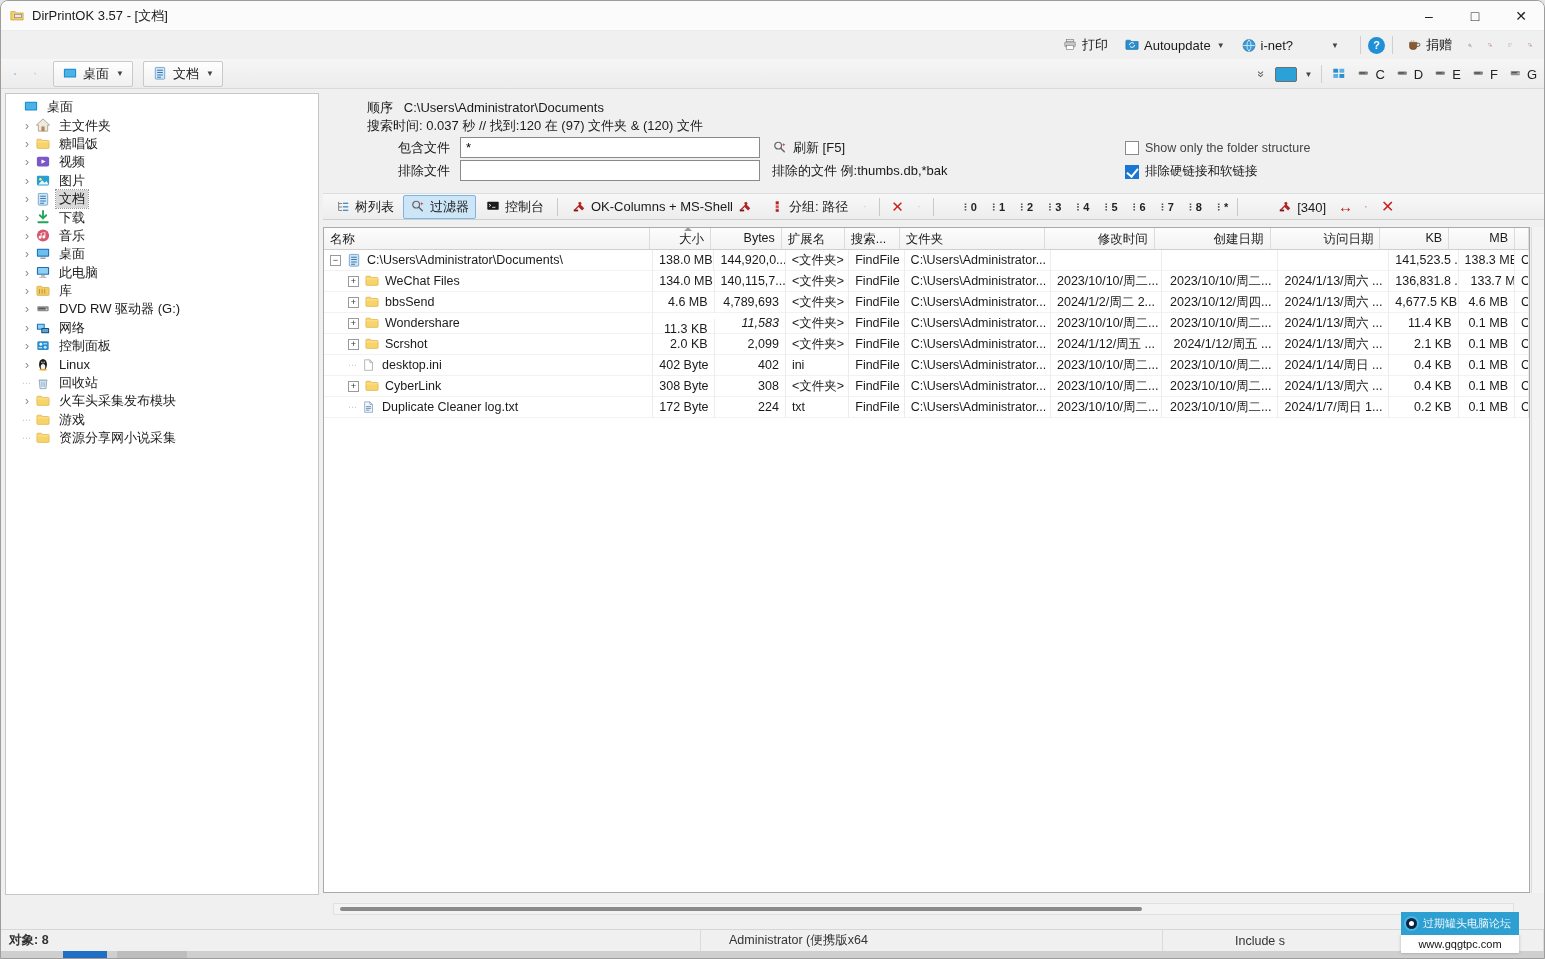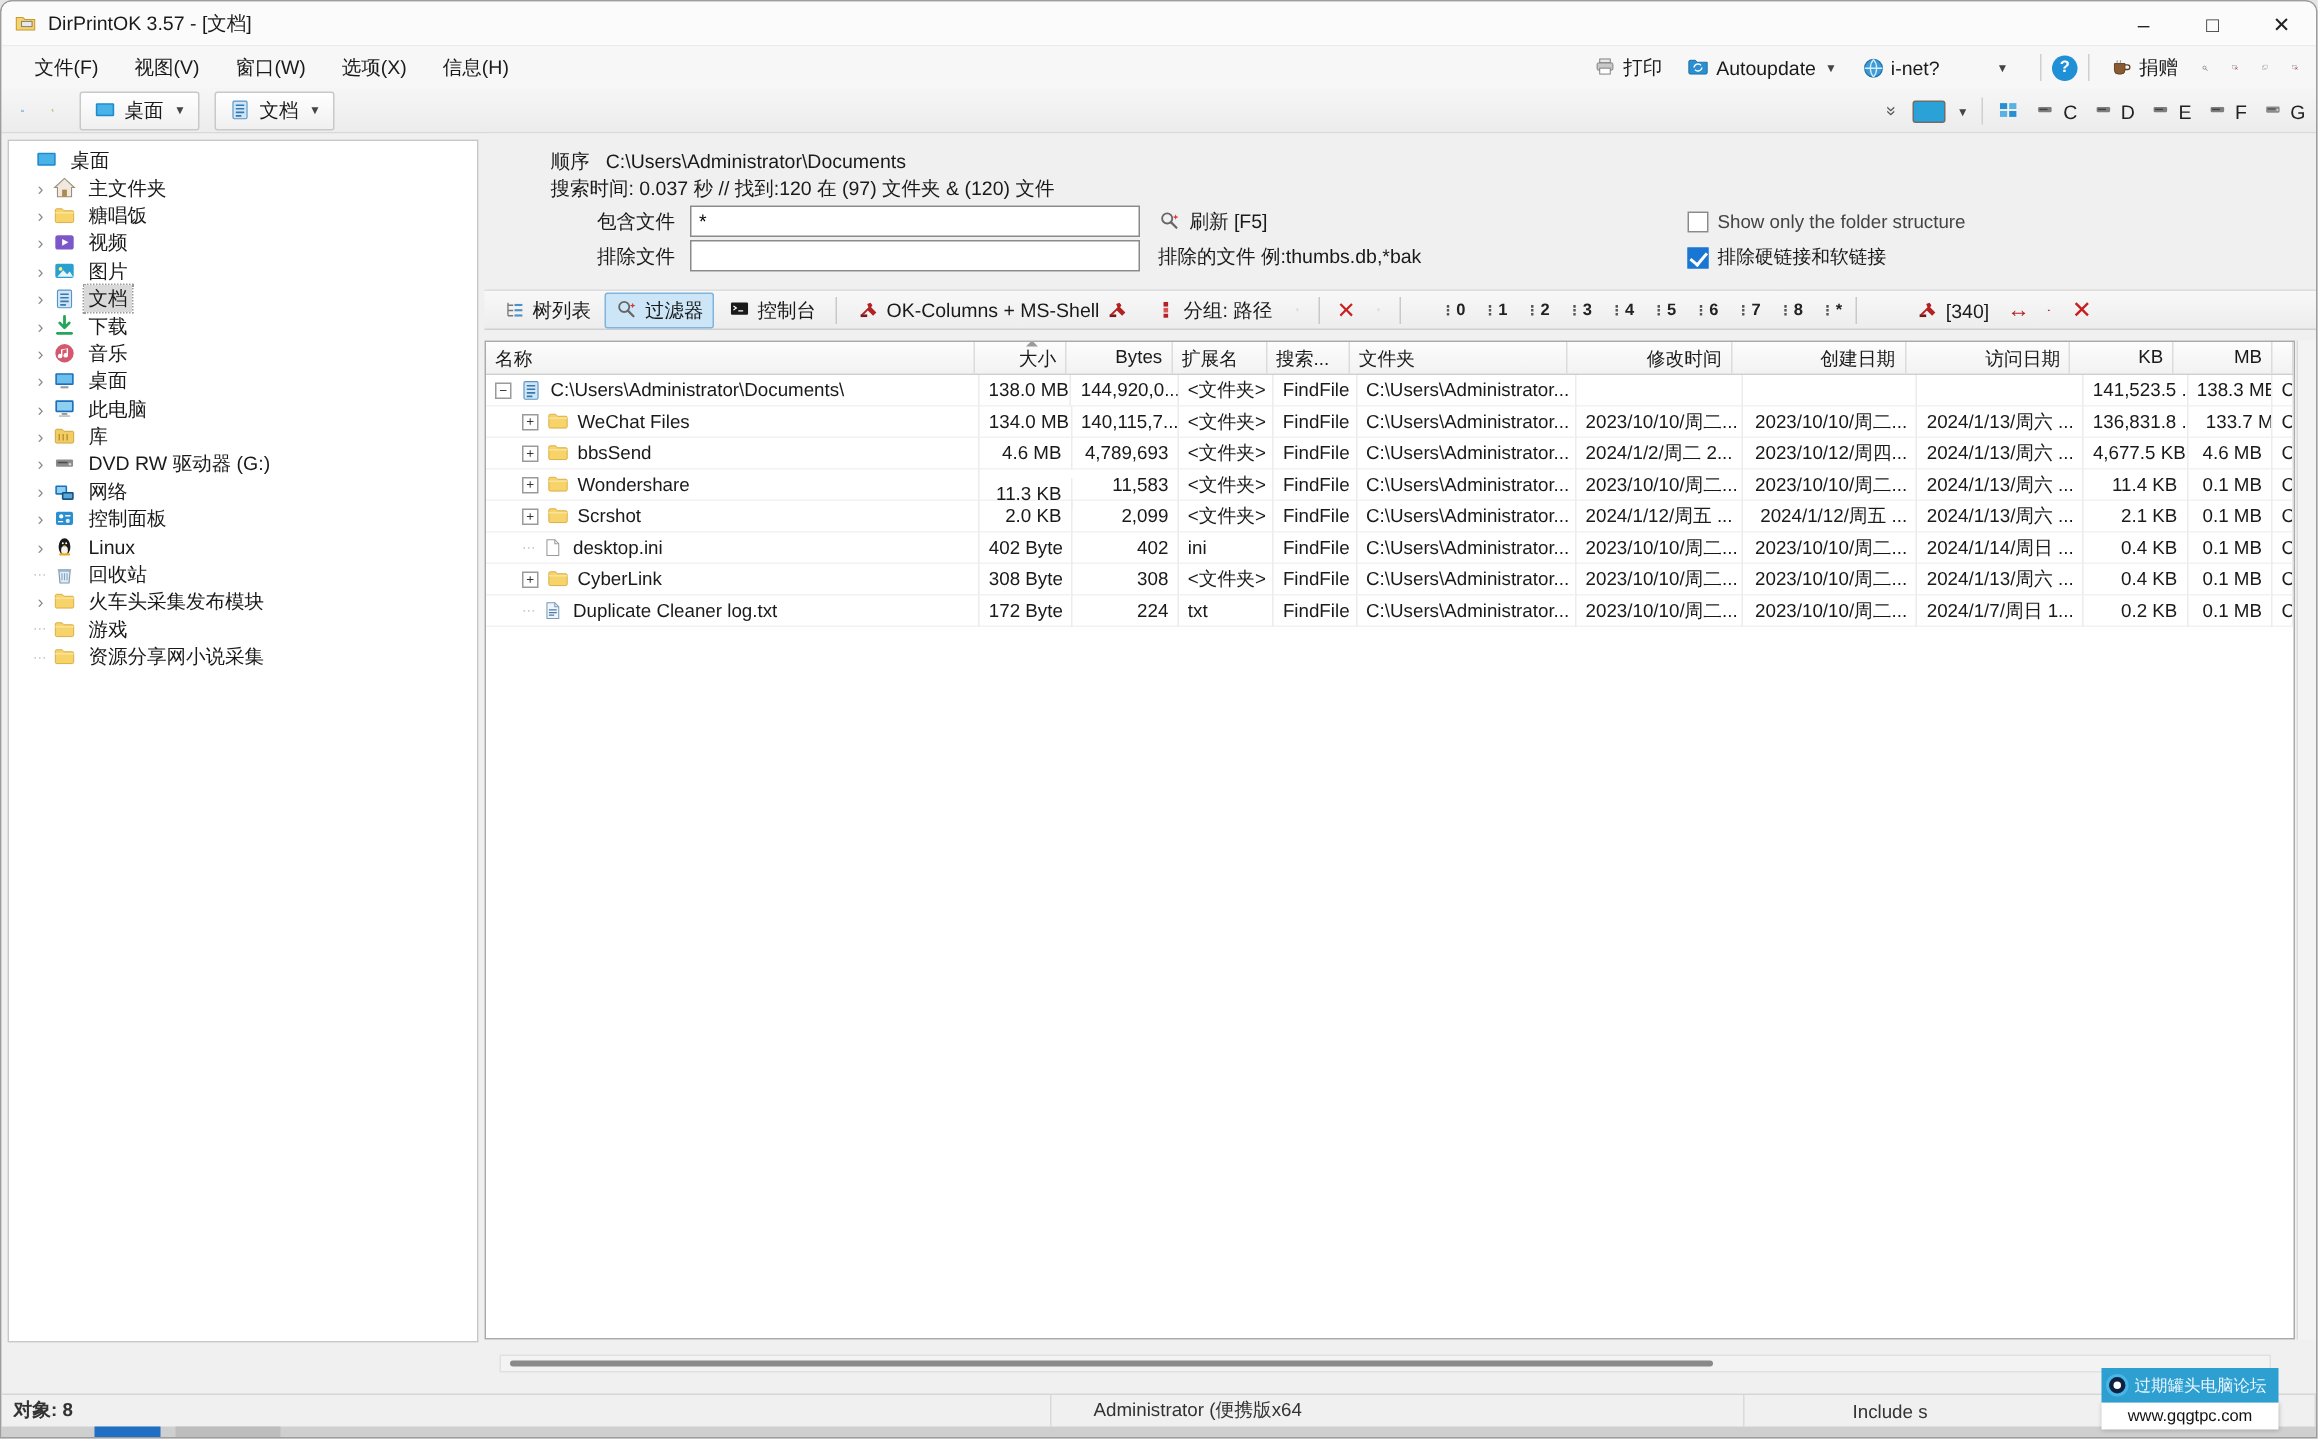--- a/index.html
+++ b/index.html
@@ -133,27 +133,20 @@
         </svg>
       </span>
     <span class="apptitle">DirPrintOK 3.57 - [文档]</span>
     <div class="wincontrols">
       <div class="wbtn">–</div>
       <div class="wbtn">□</div>
       <div class="wbtn">✕</div>
     </div>
   </div>
 
-  <div class="menubar">
-    <span class="menu-item">文件(F)</span>
-    <span class="menu-item">视图(V)</span>
-    <span class="menu-item">窗口(W)</span>
-    <span class="menu-item">选项(X)</span>
-    <span class="menu-item">信息(H)</span>
-  </div>
   <div class="menu-right">
     <div class="mr-btn">
       <span class="ico">
           <svg width="16" height="14" viewBox="0 0 16 16">
             <rect x="4" y="1.5" width="8" height="3" fill="#e8e8e8" stroke="#777" stroke-width=".7"></rect>
             <rect x="2" y="4.5" width="12" height="5.5" rx="1" fill="#c9c9c9" stroke="#777" stroke-width=".7"></rect>
             <rect x="4" y="8.5" width="8" height="4.5" fill="#fff" stroke="#777" stroke-width=".7"></rect>
           </svg>
         </span>
       <span>打印</span>
@@ -788,21 +781,21 @@
                 <span class="expbox">+</span>
                 <span class="rowicon">
                   <svg width="16" height="14" viewBox="0 0 16 16">
                     <path d="M1 3.5c0-.5.4-1 1-1h4.2L7.6 4H14c.6 0 1 .4 1 1v7c0 .6-.4 1-1 1H2c-.6 0-1-.4-1-1z" fill="#f7d46a" stroke="#d9a93f" stroke-width=".7"></path>
                     <path d="M1 5.5h14" stroke="#fbe49a" stroke-width="1"></path>
                   </svg>
                 </span>
                 <span>Wondershare</span>
               </div>
               <div class="td right" style="width: 62px; margin-top: 12px;">11.3 KB</div>
-              <div class="td right" style="width: 72px;">11,583</div>
+              <div class="td right" style="width: 72px; font-style: italic;">11,583</div>
               <div class="td" style="width: 64px;">&lt;文件夹&gt;</div>
               <div class="td" style="width: 56px;">FindFile</div>
               <div class="td" style="width: 148px;">C:\Users\Administrator...</div>
               <div class="td right" style="width: 112px;">2023/10/10/周二...</div>
               <div class="td right" style="width: 118px;">2023/10/10/周二...</div>
               <div class="td right" style="width: 112px;">2024/1/13/周六 ...</div>
               <div class="td right" style="width: 70px;">11.4 KB</div>
               <div class="td right" style="width: 57px;">0.1 MB</div>
               <div class="td" style="width: 14px;">C</div>
             </div>

